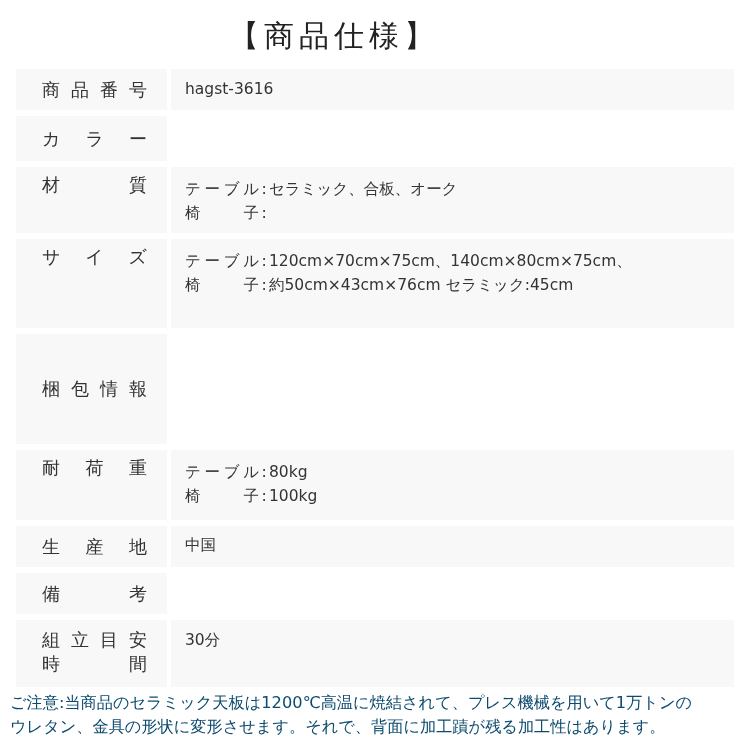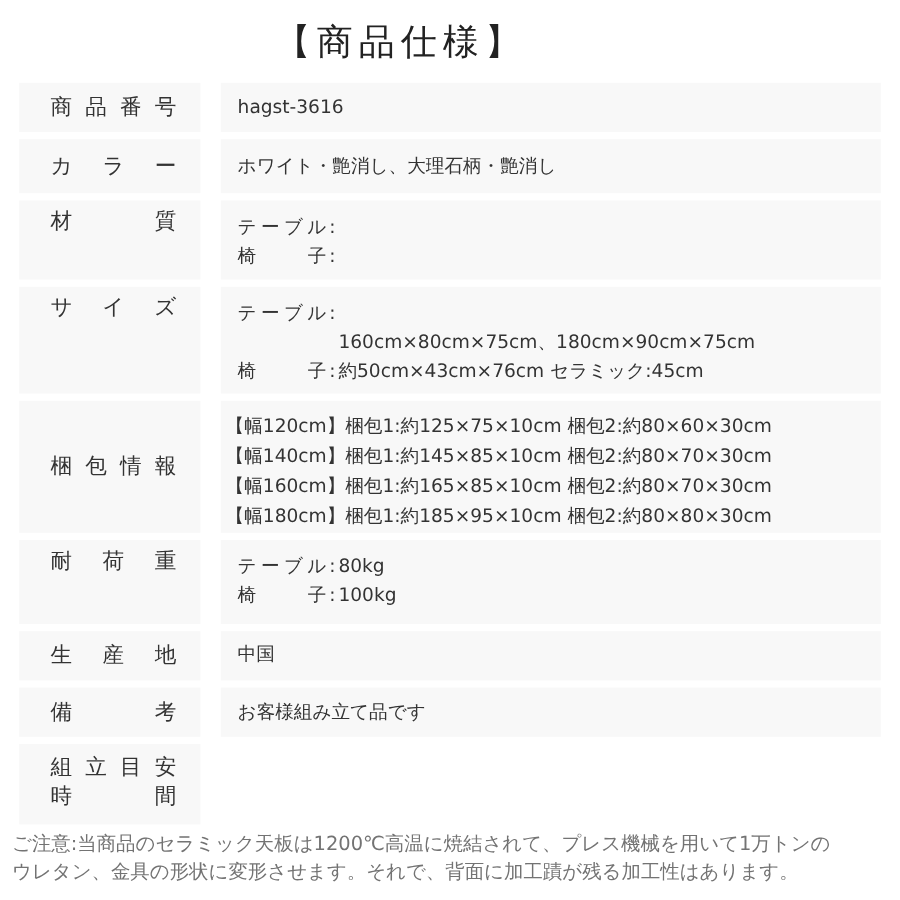--- a/index.html
+++ b/index.html
@@ -18,32 +18,32 @@
     .label {
       width: 151px; background: #f8f8f8; flex: none;
       display: flex; flex-direction: column; justify-content: flex-start;
       padding: 10px 20px 0 26px; box-sizing: border-box;
       font-size: 18px; line-height: 24px; color: #333;
     }
     .label.center { justify-content: center; padding-top: 0; }
     .label-line { display: flex; justify-content: space-between; }
     .label-line span { display: inline-block; }
     .value {
-      flex: 1; margin-left: 17px; background: #f8f8f8;
+      flex: 1; margin-left: 4px; background: #f8f8f8;
       padding: 10px 0 0 14px; box-sizing: border-box;
       font-size: 15.5px; line-height: 24px; color: #333;
     }
     .value.pkg { padding-left: 4px; padding-top: 9px; line-height: 25px; font-size: 15.5px; }
     .value-line { white-space: nowrap; display: flex; }
     .k { display: inline-flex; justify-content: space-between; width: 74px; flex: none; }
     .sep { width: 10px; flex: none; text-align: center; }
     .cont { padding-left: 84px; }
     .notice {
       position: absolute; left: 10px; top: 691px; width: 735px;
-      color: #737373; font-size: 16.2px; line-height: 24px; white-space: nowrap;
+      color: #0c4a6e; font-size: 16.2px; line-height: 24px; white-space: nowrap;
     }
   </style>
 </head>
 <body>
 
 <div class="title">【商品仕様】</div>
 
 <div class="spec-table">
 
   <div class="row" style="height:41px;">
@@ -61,41 +61,39 @@
   </div>
 
   <div class="row" style="height:45px;">
     <div class="label center">
       <div class="label-line">
         <span>カ</span>
         <span>ラ</span>
         <span>ー</span>
       </div>
     </div>
-    <div class="value">
-      <div class="value-line">ホワイト・艶消し、大理石柄・艶消し</div>
-    </div>
   </div>
 
   <div class="row" style="height:66px;">
     <div class="label" style="padding-top:6px;">
       <div class="label-line">
         <span>材</span>
         <span>質</span>
       </div>
     </div>
     <div class="value">
       <div class="value-line">
         <span class="k">
             <span>テ</span>
             <span>ー</span>
             <span>ブ</span>
             <span>ル</span>
           </span>
         <span class="sep">:</span>
+        <span>セラミック、合板、オーク</span>
       </div>
       <div class="value-line">
         <span class="k">
             <span>椅</span>
             <span>子</span>
           </span>
         <span class="sep">:</span>
       </div>
     </div>
   </div>
@@ -110,48 +108,42 @@
     </div>
     <div class="value">
       <div class="value-line">
         <span class="k">
             <span>テ</span>
             <span>ー</span>
             <span>ブ</span>
             <span>ル</span>
           </span>
         <span class="sep">:</span>
-      </div>
-      <div class="value-line cont">160cm×80cm×75cm、180cm×90cm×75cm</div>
+        <span>120cm×70cm×75cm、140cm×80cm×75cm、</span>
+      </div>
       <div class="value-line">
         <span class="k">
             <span>椅</span>
             <span>子</span>
           </span>
         <span class="sep">:</span>
         <span>約50cm×43cm×76cm セラミック:45cm</span>
       </div>
     </div>
   </div>
 
   <div class="row" style="height:110px;">
     <div class="label center">
       <div class="label-line">
         <span>梱</span>
         <span>包</span>
         <span>情</span>
         <span>報</span>
       </div>
     </div>
-    <div class="value pkg">
-      <div class="value-line">【幅120cm】梱包1:約125×75×10cm 梱包2:約80×60×30cm</div>
-      <div class="value-line">【幅140cm】梱包1:約145×85×10cm 梱包2:約80×70×30cm</div>
-      <div class="value-line">【幅160cm】梱包1:約165×85×10cm 梱包2:約80×70×30cm</div>
-      <div class="value-line">【幅180cm】梱包1:約185×95×10cm 梱包2:約80×80×30cm</div>
-    </div>
   </div>
 
   <div class="row" style="height:70px;">
     <div class="label" style="padding-top:6px;">
       <div class="label-line">
         <span>耐</span>
         <span>荷</span>
         <span>重</span>
       </div>
     </div>
@@ -190,38 +182,38 @@
     </div>
   </div>
 
   <div class="row" style="height:41px;">
     <div class="label center">
       <div class="label-line">
         <span>備</span>
         <span>考</span>
       </div>
     </div>
-    <div class="value" style="padding-top:8px;">
-      <div class="value-line">お客様組み立て品です</div>
-    </div>
   </div>
 
   <div class="row" style="height:67px;">
     <div class="label" style="padding-top:8px;">
       <div class="label-line">
         <span>組</span>
         <span>立</span>
         <span>目</span>
         <span>安</span>
       </div>
       <div class="label-line">
         <span>時</span>
         <span>間</span>
       </div>
     </div>
+    <div class="value" style="padding-top:8px;">
+      <div class="value-line">30分</div>
+    </div>
   </div>
 
 </div>
 
 <div class="notice">
   <div>ご注意:当商品のセラミック天板は1200℃高温に焼結されて、プレス機械を用いて1万トンの</div>
   <div>ウレタン、金具の形状に変形させます。それで、背面に加工蹟が残る加工性はあります。</div>
 </div>
 
 </body></html>

